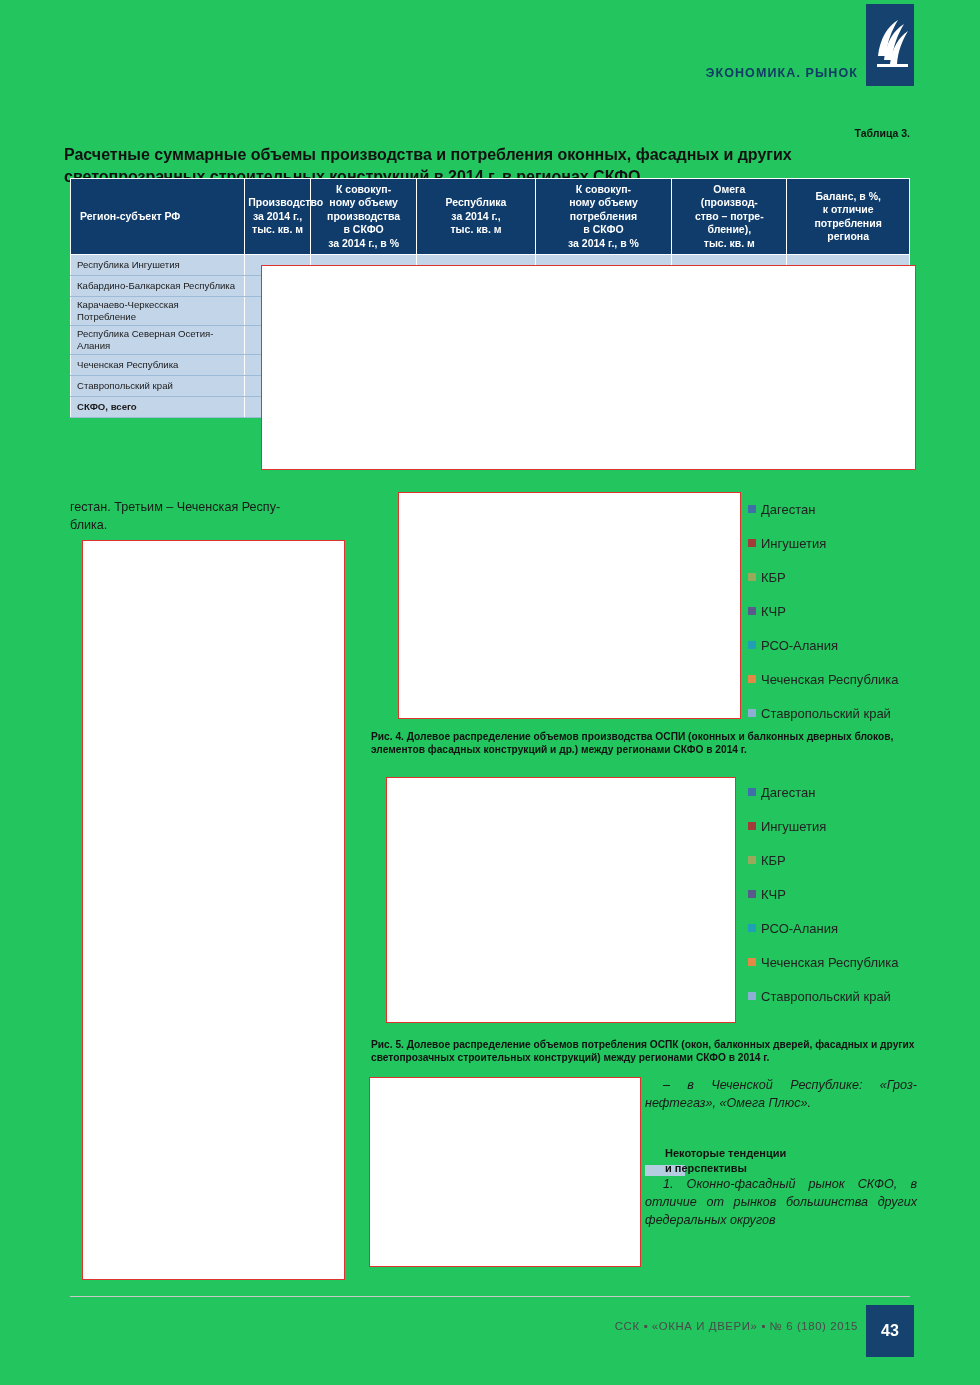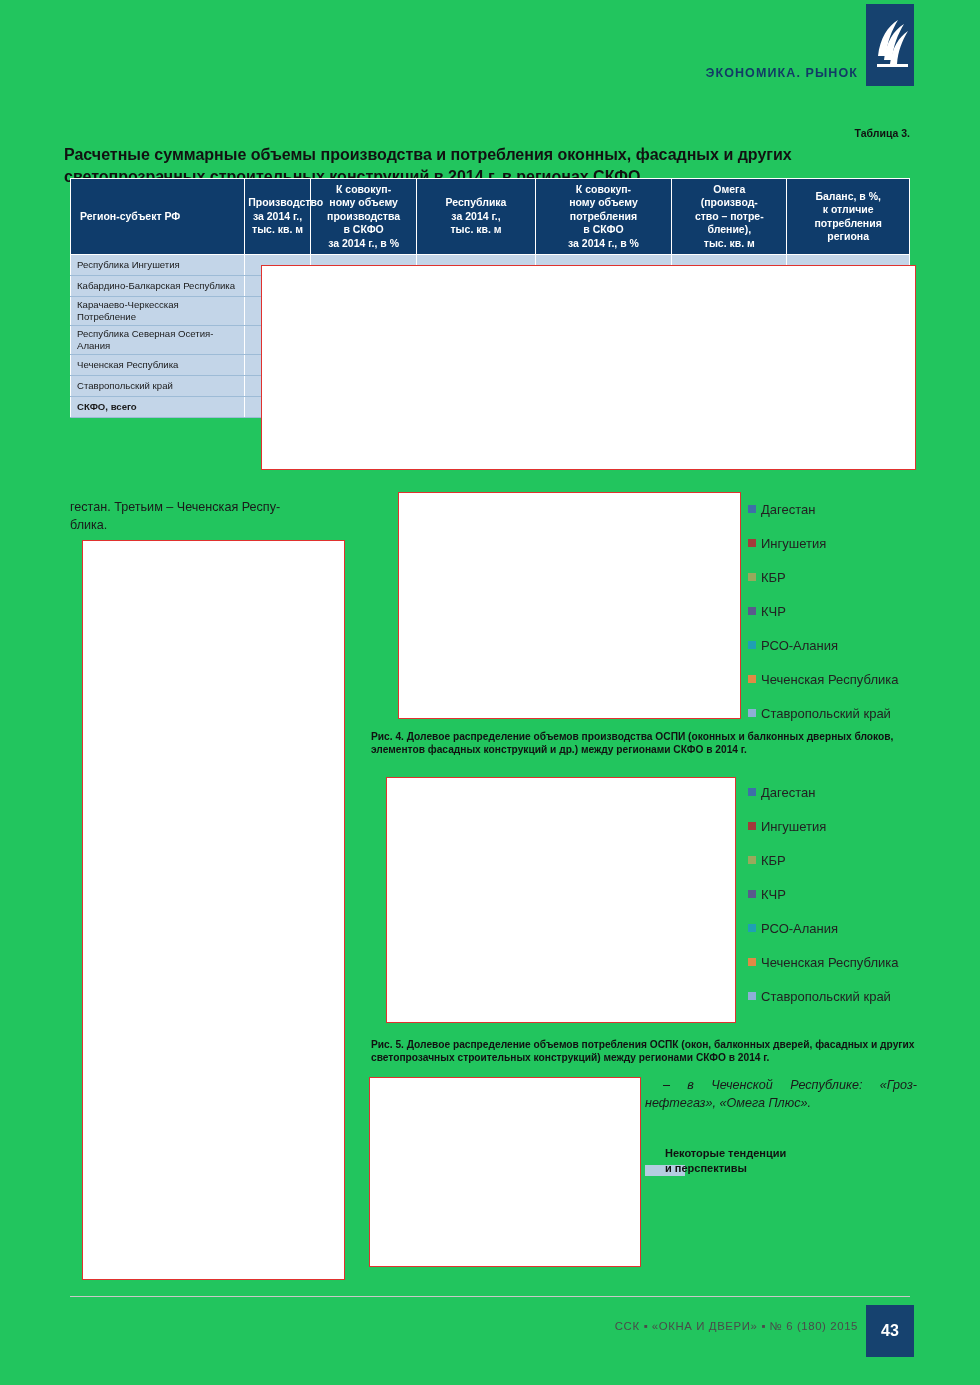--- a/index.html
+++ b/index.html
@@ -426,20 +426,21 @@
           <span class="legend-label">Ставропольский край</span>
         </div>
     </div>
     <div class="fig-caption" style="left:371px; top:1038px; width:546px;">Рис. 5. Долевое распределение объемов потребления ОСПК (окон, балконных дверей, фасадных и других светопрозачных строительных конструкций) между регионами СКФО в 2014 г.</div>
   </div>
 
   <div class="sec-head-hl"></div>
   <div class="col-text col-right-low">
     <p class="para-indent">– в Чеченской Республике: «Гроз-нефтегаз», «Омега Плюс».</p>
     <p style="height:52px;margin:0"></p>
+    <p class="para-indent">1. Оконно-фасадный рынок СКФО, в отличие от рынков большинства других федеральных округов</p>
   </div>
   <div class="sec-head">
     <span>Некоторые тенденции</span><br>
     <span>и перспективы</span>
   </div>
 
   <div class="mask mask-table"></div>
   <div class="mask mask-leftcol"></div>
   <div class="mask mask-chart4"></div>
   <div class="mask mask-chart5"></div>

